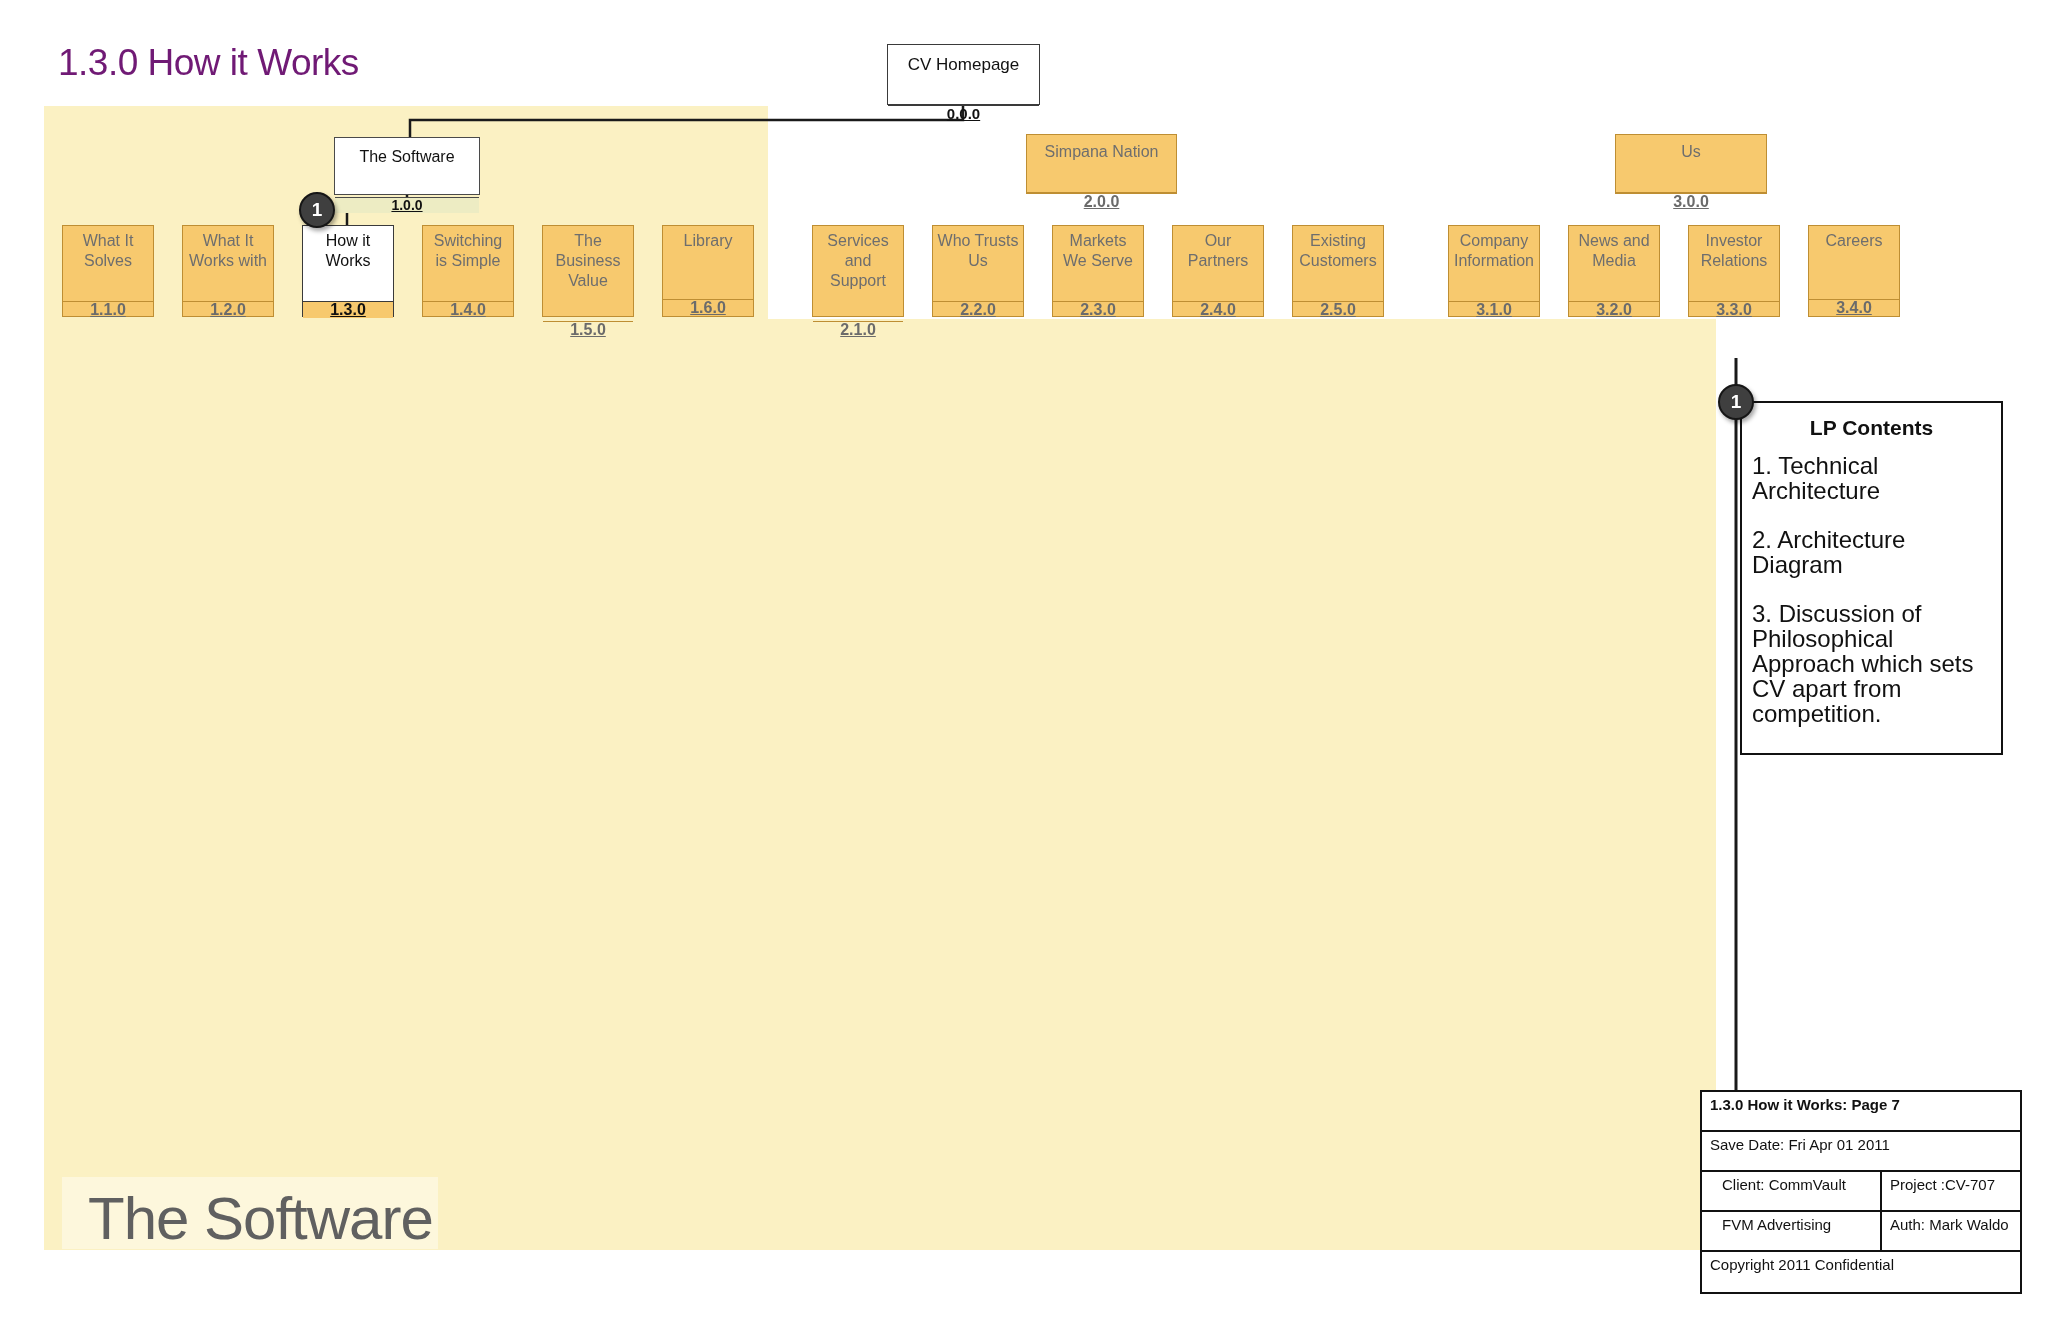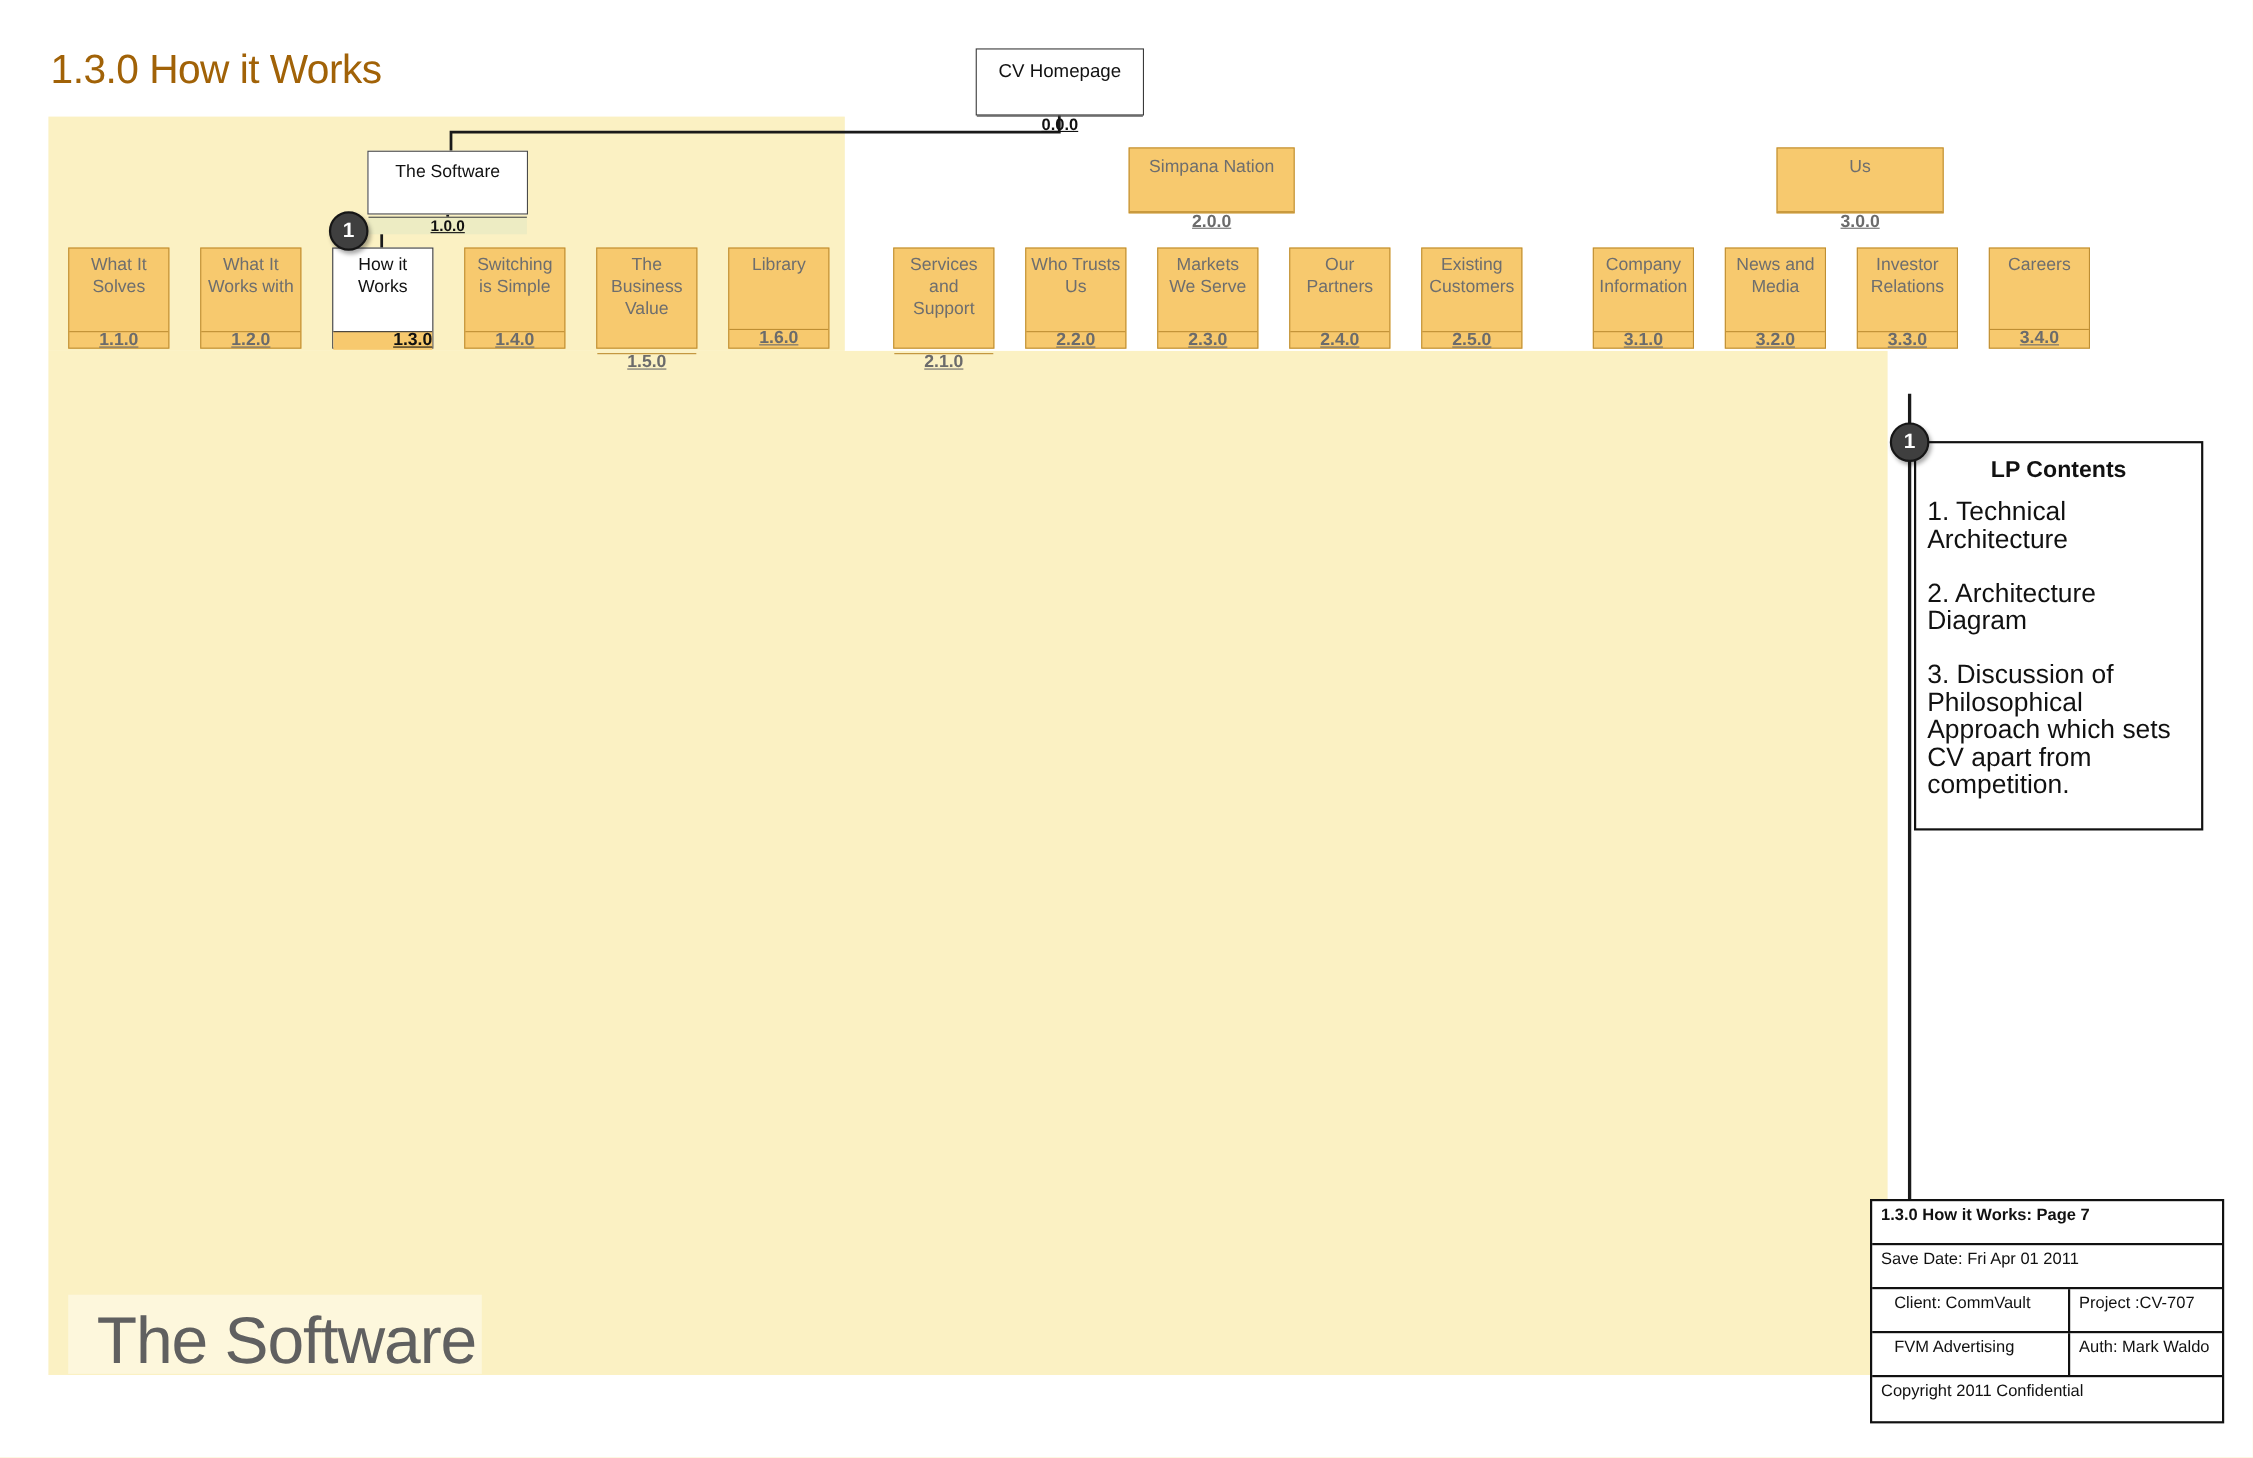--- a/index.html
+++ b/index.html
@@ -24,22 +24,22 @@
   
   .region{background:var(--yellow);}
   #regionA{left:44px;top:106px;width:724px;height:213px;}
   #regionB{left:44px;top:319px;width:1672px;height:931px;}
 
   
   #wires{left:0;top:0;z-index:2;pointer-events:none;}
 
   
   #page-title{
-    left:46px;top:42px;
-    font-size:37px;color:#a16207;letter-spacing:-0.5px;
+    left:58px;top:42px;
+    font-size:37px;color:#701a75;letter-spacing:-0.5px;
     z-index:3;
   }
 
   
   .node{
     z-index:4;
     display:flex;flex-direction:column;
     border:1.5px solid var(--orange-border);
     background:var(--orange);
     text-align:center;
@@ -72,21 +72,21 @@
   #node-simpana{left:1026px;top:134px;width:151px;height:60px;}
   #node-us{left:1615px;top:134px;width:152px;height:60px;}
   #node-simpana .lbl,#node-us .lbl{padding-top:7px;}
   #node-simpana .num,#node-us .num{line-height:17px;}
 
   
   .lvl2{top:225px;width:92px;height:92px;}
   .lvl2 .num{line-height:16px;}
   .lvl2.hl{background:#fff;border-color:#3a3a3a;}
   .lvl2.hl .lbl{color:#111;}
-  .lvl2.hl .num{background:var(--orange);border-top-color:#3a3a3a;color:#111;text-align:right;}
+  .lvl2.hl .num{background:var(--orange);border-top-color:#3a3a3a;color:#111;}
 
   
   .badge{
     width:36px;height:36px;border-radius:50%;
     background:var(--badge);
     border:2.5px solid #161616;
     color:#fff;font-size:19px;font-weight:bold;
     display:flex;align-items:center;justify-content:center;
     z-index:6;
     box-shadow:2px 3px 4px rgba(0,0,0,.35);

